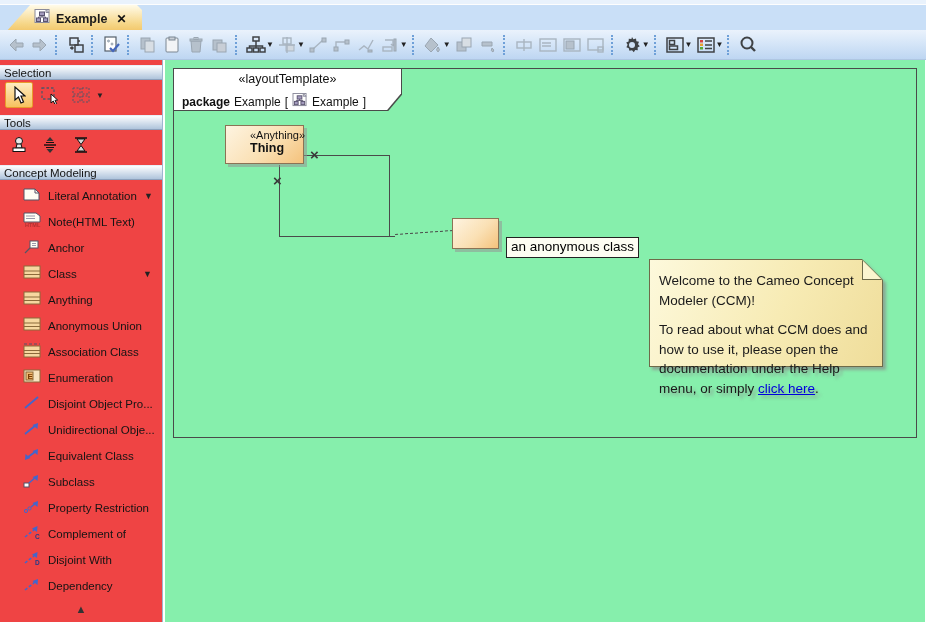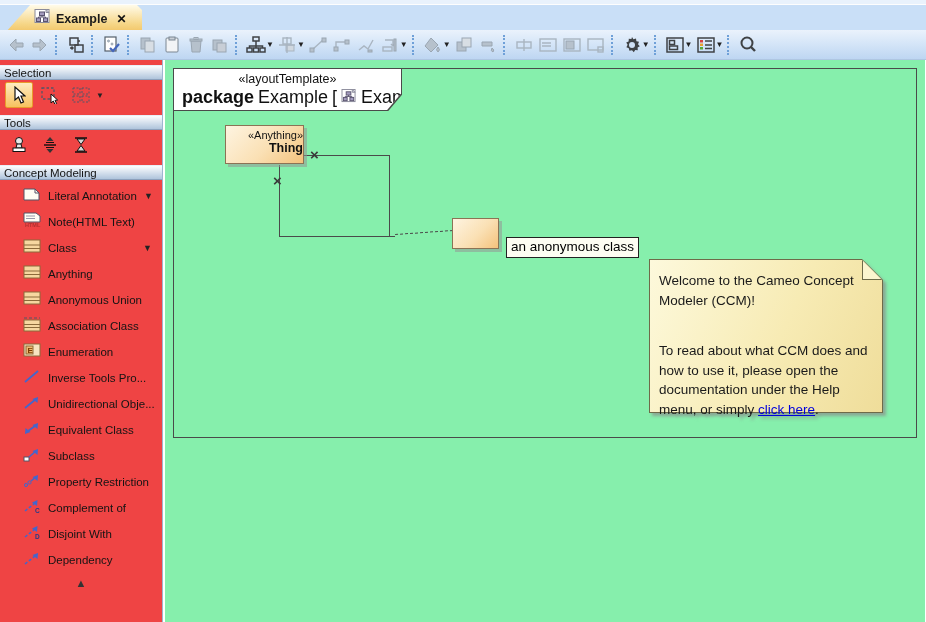--- a/index.html
+++ b/index.html
@@ -44,38 +44,38 @@
   .scroll-up { text-align:center; font-size:11px; color:#333; margin-top:4px; cursor:pointer; }
 
   
   .canvas { position:absolute; left:163px; top:60px; width:762px; height:562px; background:#86efac; border-left:2px solid #FFFFFF; }
   .frame { position:absolute; left:8px; top:8px; width:744px; height:370px; border:1px solid #4A4A4A; }
   .pkg-header-outer { position:absolute; left:-1px; top:-1px; width:229px; height:43px; background:#4A4A4A;
       clip-path:polygon(0 0, 100% 0, 100% 62%, 94% 100%, 0 100%); }
   .pkg-header { position:absolute; left:1px; top:1px; width:227px; height:41px; background:#FFFFFF;
       clip-path:polygon(0 0, 100% 0, 100% 60%, 93.9% 100%, 0 100%); text-align:center; }
   .pkg-line1 { font-size:12.5px; color:#111; margin-top:3px; }
-  .pkg-line2 { font-size:18px; color:#111; display:flex; justify-content:flex-start; align-items:center; gap:4px; padding-left:8px; margin-top:1px; }
+  .pkg-line2 { font-size:12px; color:#111; display:flex; justify-content:flex-start; align-items:center; gap:4px; padding-left:8px; margin-top:7px; }
   .pkg-line2 .kw { font-weight:bold; }
   .shape { background:linear-gradient(135deg,#FEF4E1 0%, #FAE0B4 55%, #F4C27C 100%); border:1px solid #8B7355; box-shadow:3px 3px 0 rgba(150,150,150,.55); }
-  .thing-box { position:absolute; left:60px; top:65px; width:79px; height:39px; text-align:right; }
+  .thing-box { position:absolute; left:60px; top:65px; width:79px; height:39px; text-align:left;padding-left:24px; }
   .thing-st { font-size:11px; color:#111; margin-top:3px; }
   .thing-nm { font-size:12.5px; font-weight:bold; color:#111; }
   .edge { position:absolute; background:#4A4A4A; }
   .edge-dashed { position:absolute; border-top:1.5px dashed #4A4A4A; }
   .xmark { position:absolute; font-size:15px; font-weight:bold; color:#3A3A3A; line-height:14px; }
   .anon-box { position:absolute; left:287px; top:157px; width:47px; height:31px; }
   .anon-label { position:absolute; left:341px; top:176px; height:21px; background:#FDFDF2; border:1px solid #222; font-size:13.5px; color:#000; padding:1px 4px 0 4px; white-space:nowrap; }
-  .note-outer { position:absolute; left:484px; top:198px; width:234px; height:154px;
+  .note-outer { position:absolute; left:484px; top:198px; width:234px; height:108px;
       filter:drop-shadow(3px 3px 1.5px rgba(140,140,140,.7));text-decoration:underline; }
   .note-border { position:absolute; inset:0; background:#6E6B49; clip-path:polygon(0 0, calc(100% - 21px) 0, 100% 21px, 100% 100%, 0 100%); }
   .note-fill { position:absolute; inset:1px; background:linear-gradient(115deg,#FDF9DC 0%, #F7EBB4 55%, #EFDD9A 100%); clip-path:polygon(0 0, calc(100% - 20px) 0, 100% 20px, 100% 100%, 0 100%); }
   .note-fold { position:absolute; right:1px; top:1px; width:20px; height:20px; background:linear-gradient(225deg,#E9D78E 50%, #FBF5CF 50%); clip-path:polygon(0 0, 100% 100%, 0 100%); border-bottom:1px solid #6E6B49; border-left:1px solid #6E6B49; }
   .note-text { position:absolute; left:10px; top:12px; width:210px; font-size:13.5px; line-height:19.5px; color:#1A1A1A; }
-  .note-text p + p { margin-top:31px; }
+  .note-text p + p { margin-top:10px; }
   .note-link { color:#0000DD; text-decoration:underline; cursor:pointer; }
 </style>
 </head>
 <body>
 
 <div class="app">
 
   <div class="top-strip"></div>
 
   <div class="tabbar">
@@ -341,20 +341,28 @@
       </div>
       <div class="side-item">
         <span><svg width="18" height="16">
               <path d="M1,1 h12 l4,3 v6 h-16 Z" fill="#FFFEF4" stroke="#556"></path>
               <path d="M3,4 h9 M3,6.5 h9" stroke="#99A"></path>
               <text x="2" y="15" font-size="5.5" fill="#B03030" font-family="sans-serif" font-weight="bold">HTML</text>
             </svg></span>
         <span class="lbl">Note(HTML Text)</span>
       </div>
       <div class="side-item">
+        <span><svg width="18" height="15">
+              <rect x="7" y="2" width="8" height="7" fill="#FFFEF4" stroke="#556"></rect>
+              <path d="M9,4.5 h4 M9,6.5 h4" stroke="#99A"></path>
+              <path d="M7,9 L2,14" stroke="#556" stroke-width="1.3"></path>
+            </svg></span>
+        <span class="lbl">Anchor</span>
+      </div>
+      <div class="side-item">
         <span><svg width="18" height="14">
               <rect x="1" y="1" width="16" height="12" fill="#F6D7A0" stroke="#8B6A3A"></rect>
               <path d="M1,6 h16 M1,9.5 h16" stroke="#8B6A3A"></path>
             </svg></span>
         <span class="lbl">Class</span>
         <span class="dd">▼</span>
       </div>
       <div class="side-item">
         <span><svg width="18" height="14">
               <rect x="1" y="1" width="16" height="12" fill="#F6D7A0" stroke="#8B6A3A"></rect>
@@ -382,21 +390,21 @@
               <rect x="1" y="1" width="16" height="12" fill="#F8E4C0" stroke="#8B6A3A"></rect>
               <rect x="3" y="3" width="7" height="8" fill="#F0B870" stroke="#8B6A3A"></rect>
               <text x="4.5" y="10" font-size="8" fill="#7A3A00" font-family="sans-serif" font-weight="bold">E</text>
             </svg></span>
         <span class="lbl">Enumeration</span>
       </div>
       <div class="side-item">
         <span><svg width="18" height="15">
               <path d="M2,13 L15,2" stroke="#4466CC" stroke-width="1.8"></path>
             </svg></span>
-        <span class="lbl">Inverse Tools Pro...</span>
+        <span class="lbl">Disjoint Object Pro...</span>
       </div>
       <div class="side-item">
         <span><svg width="18" height="15">
               <path d="M2,13 L13,4" stroke="#4466CC" stroke-width="1.8"></path>
               <path d="M15,2 L14.5,8 L9.5,4 Z" fill="#4466CC"></path>
             </svg></span>
         <span class="lbl">Unidirectional Obje...</span>
       </div>
       <div class="side-item">
         <span><svg width="18" height="15">

